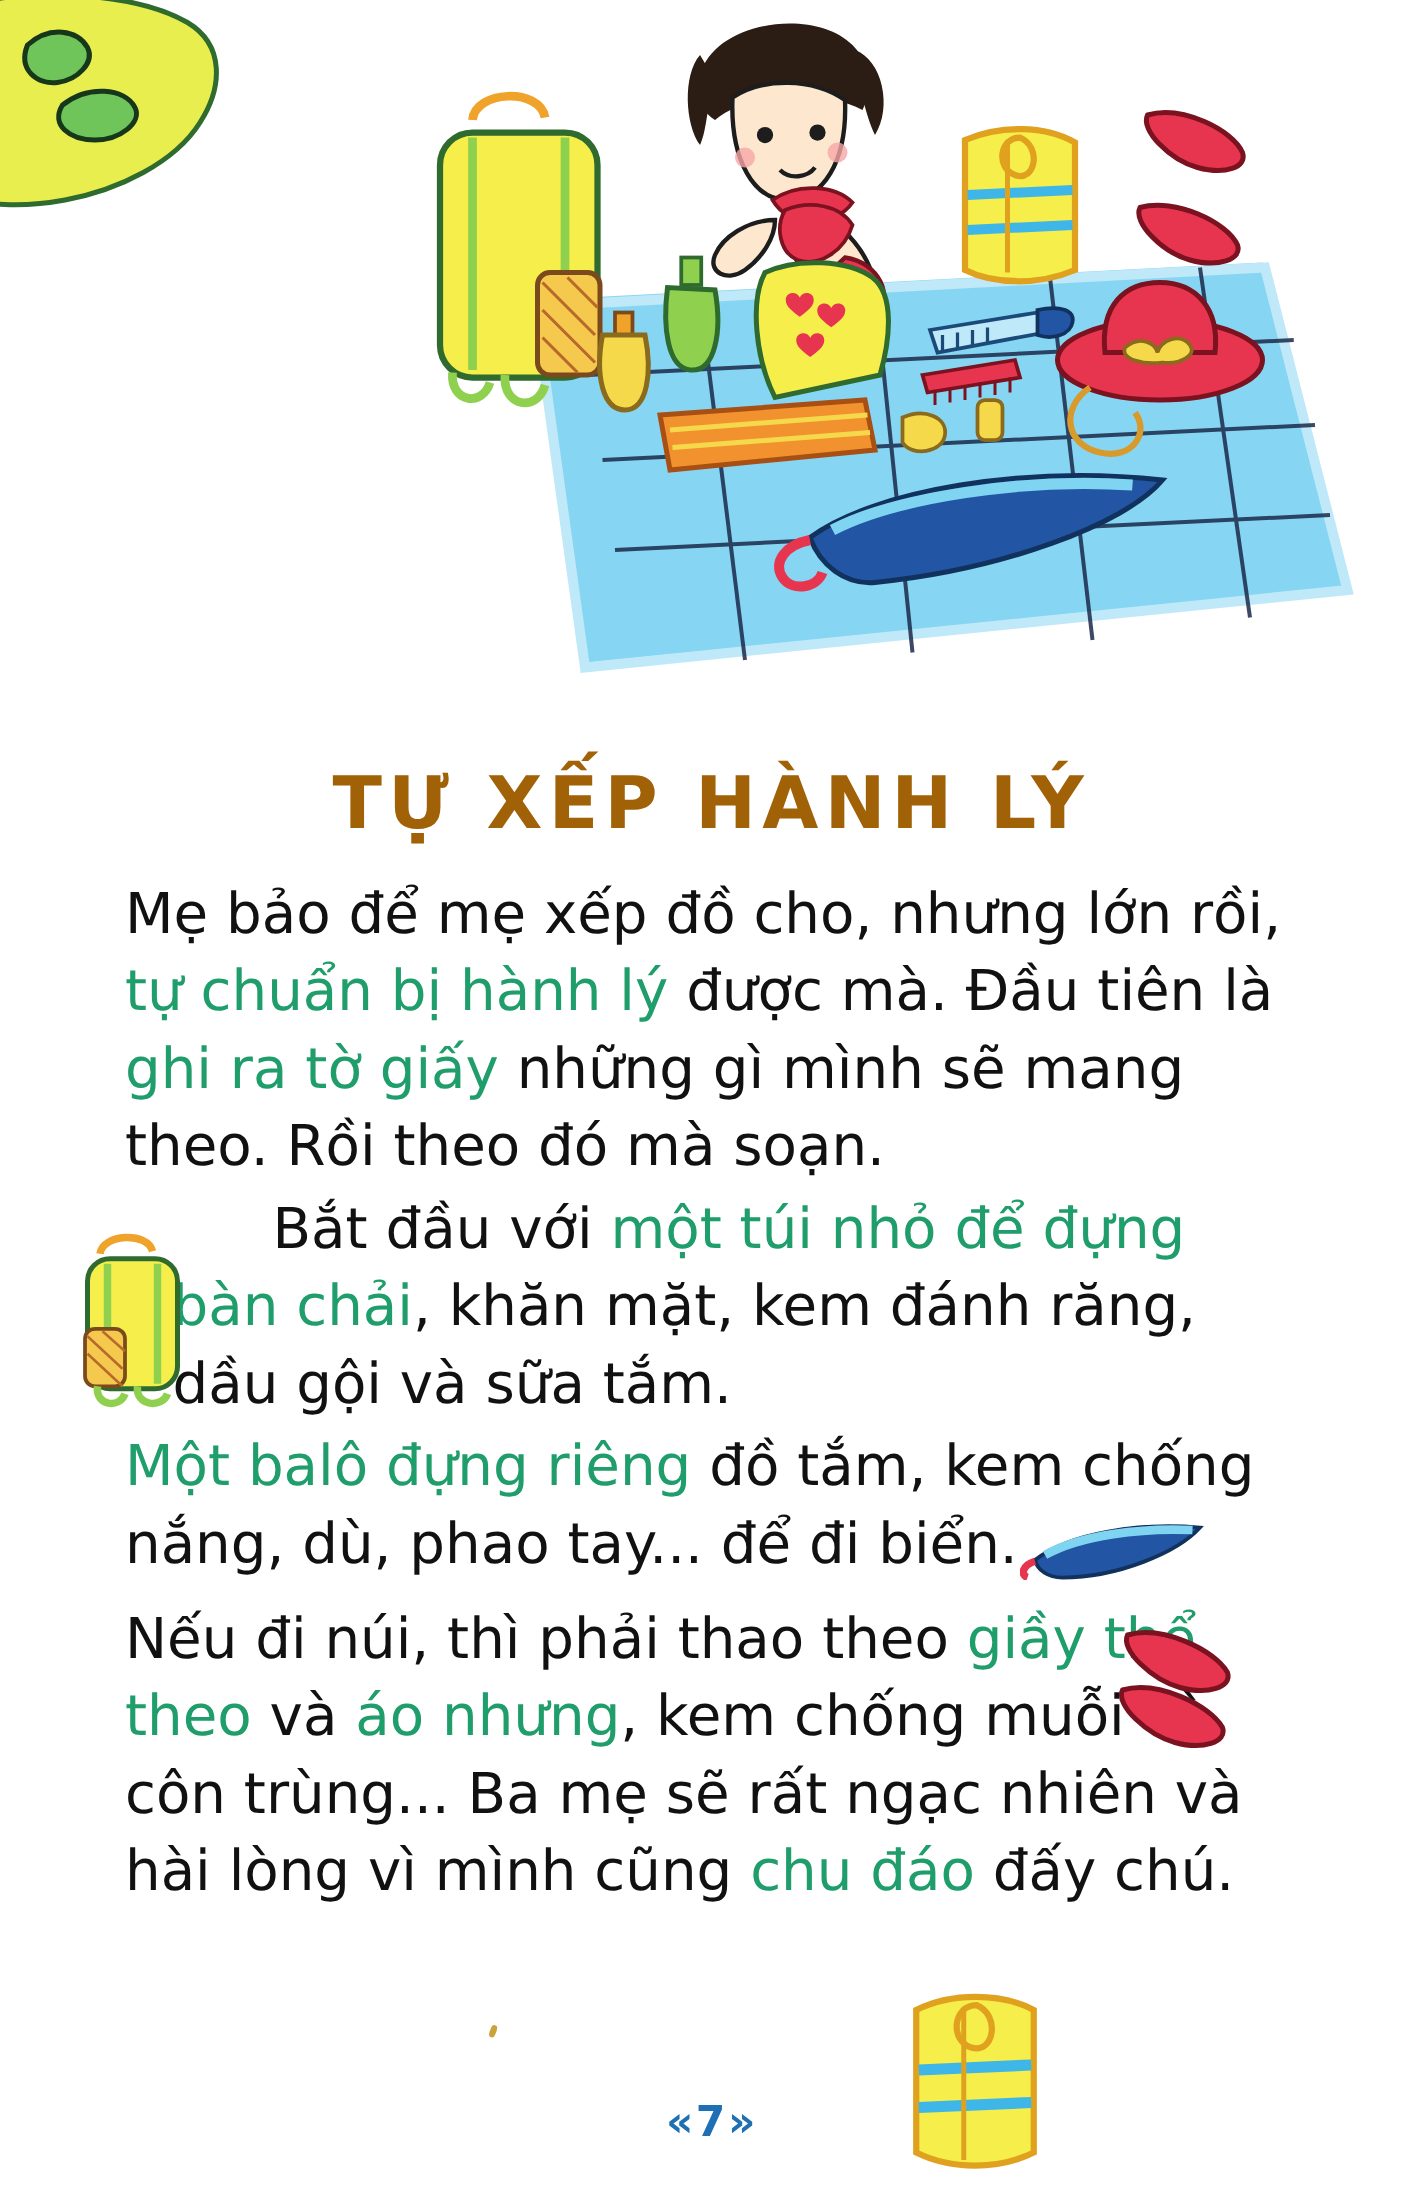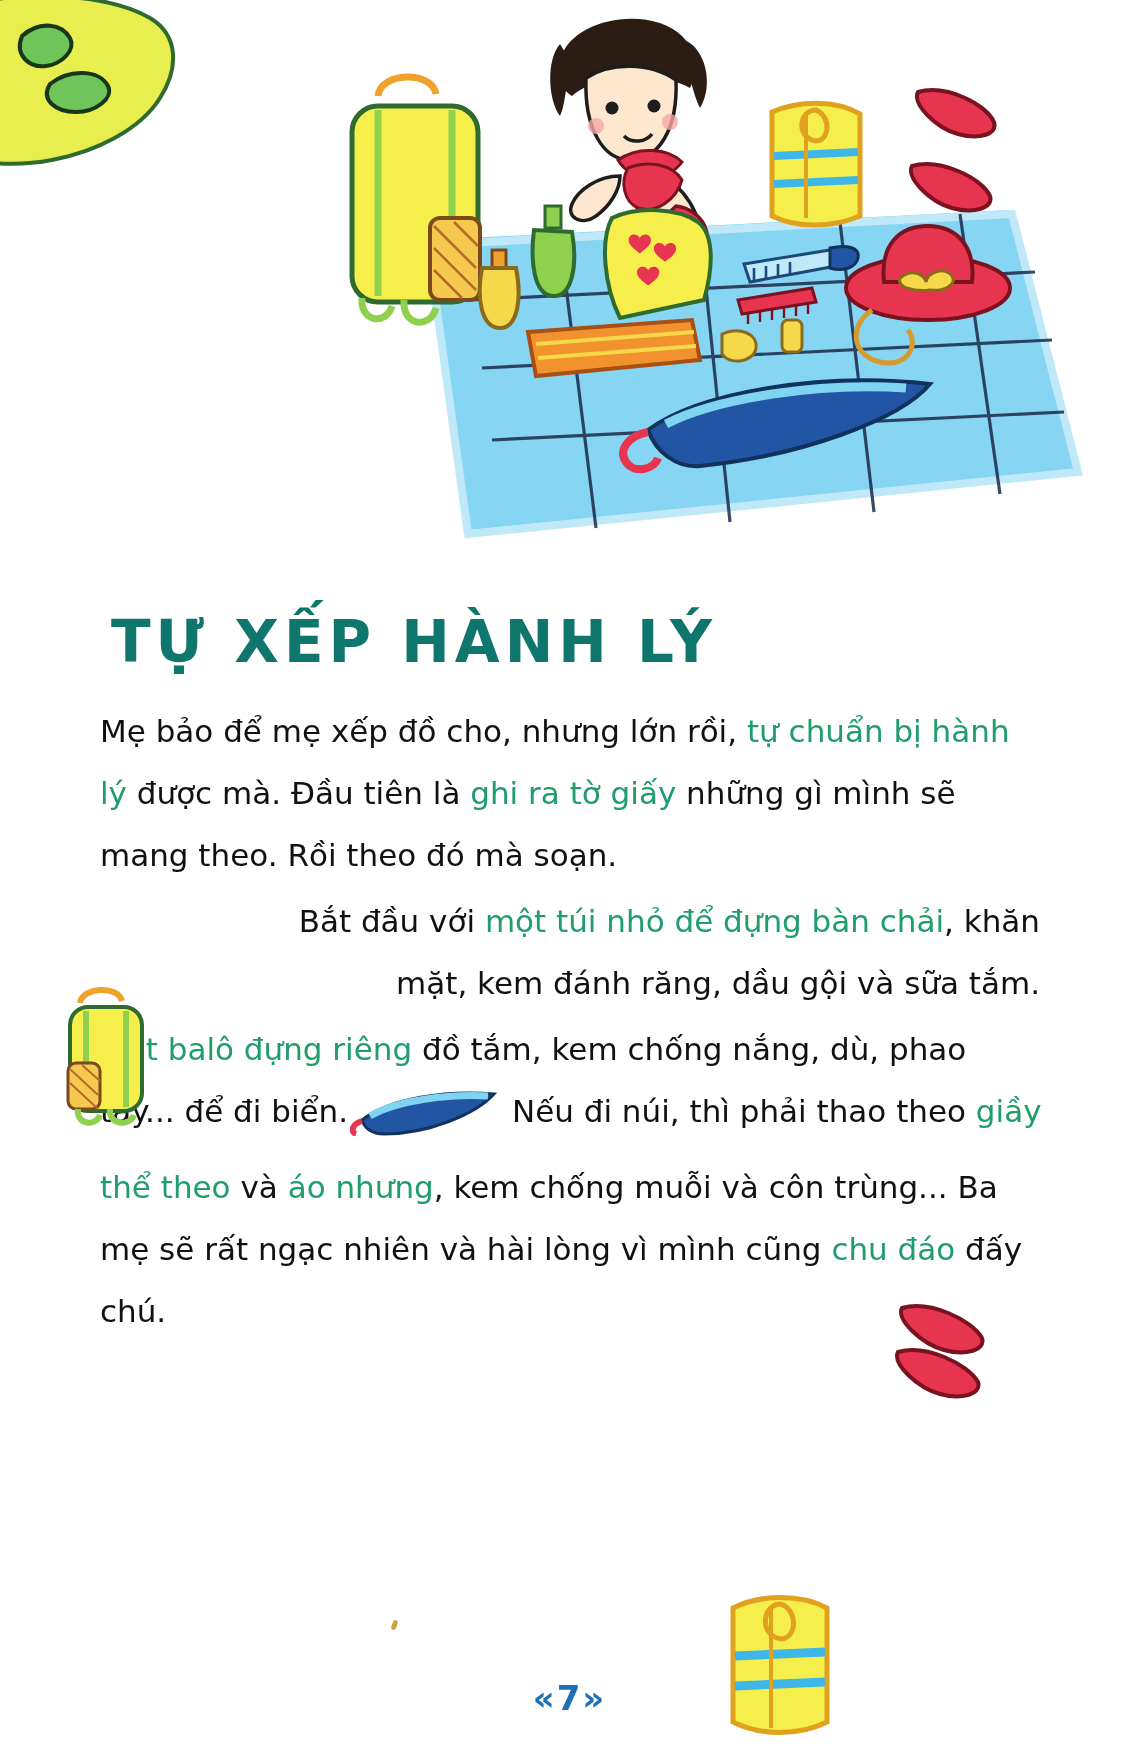--- a/index.html
+++ b/index.html
@@ -26,47 +26,48 @@
     left: 0;
     top: 0;
     width: 1139px;
     height: 560px;
   }
   .illo-svg { display: block; }
 
   
   .title {
     position: absolute;
-    left: 111px;
+    left: 94px;
     top: 608px;
     width: 950px;
     font-family: "DejaVu Sans", sans-serif;
     font-size: 58px;
     font-weight: bold;
     letter-spacing: 5px;
-    color: #0f766e;
+    color: #a16207;
     white-space: nowrap;
+    text-align: center;
   }
 
   
   .body-text {
     position: absolute;
     left: 100px;
     top: 700px;
     width: 945px;
-    font-size: 31px;
+    font-size: 45px;
     line-height: 62px;
     color: #111111;
     font-family: "DejaVu Sans", sans-serif;
   }
   .para { margin: 0 0 4px 0; }
   .hl { color: #1f9d6b; }
   .indent { display: inline-block; width: 80px; }
 
-  .para-2 { margin-left: 85px; width: 855px; text-align: right; }
+  .para-2 { margin-left: 38px; width: 855px; }
   .para-1 { width: 945px; }
   .para-3 { width: 945px; }
 
   
   .inline-umbrella {
     display: inline-block;
     vertical-align: -14px;
     margin: 0 2px;
   }
 

